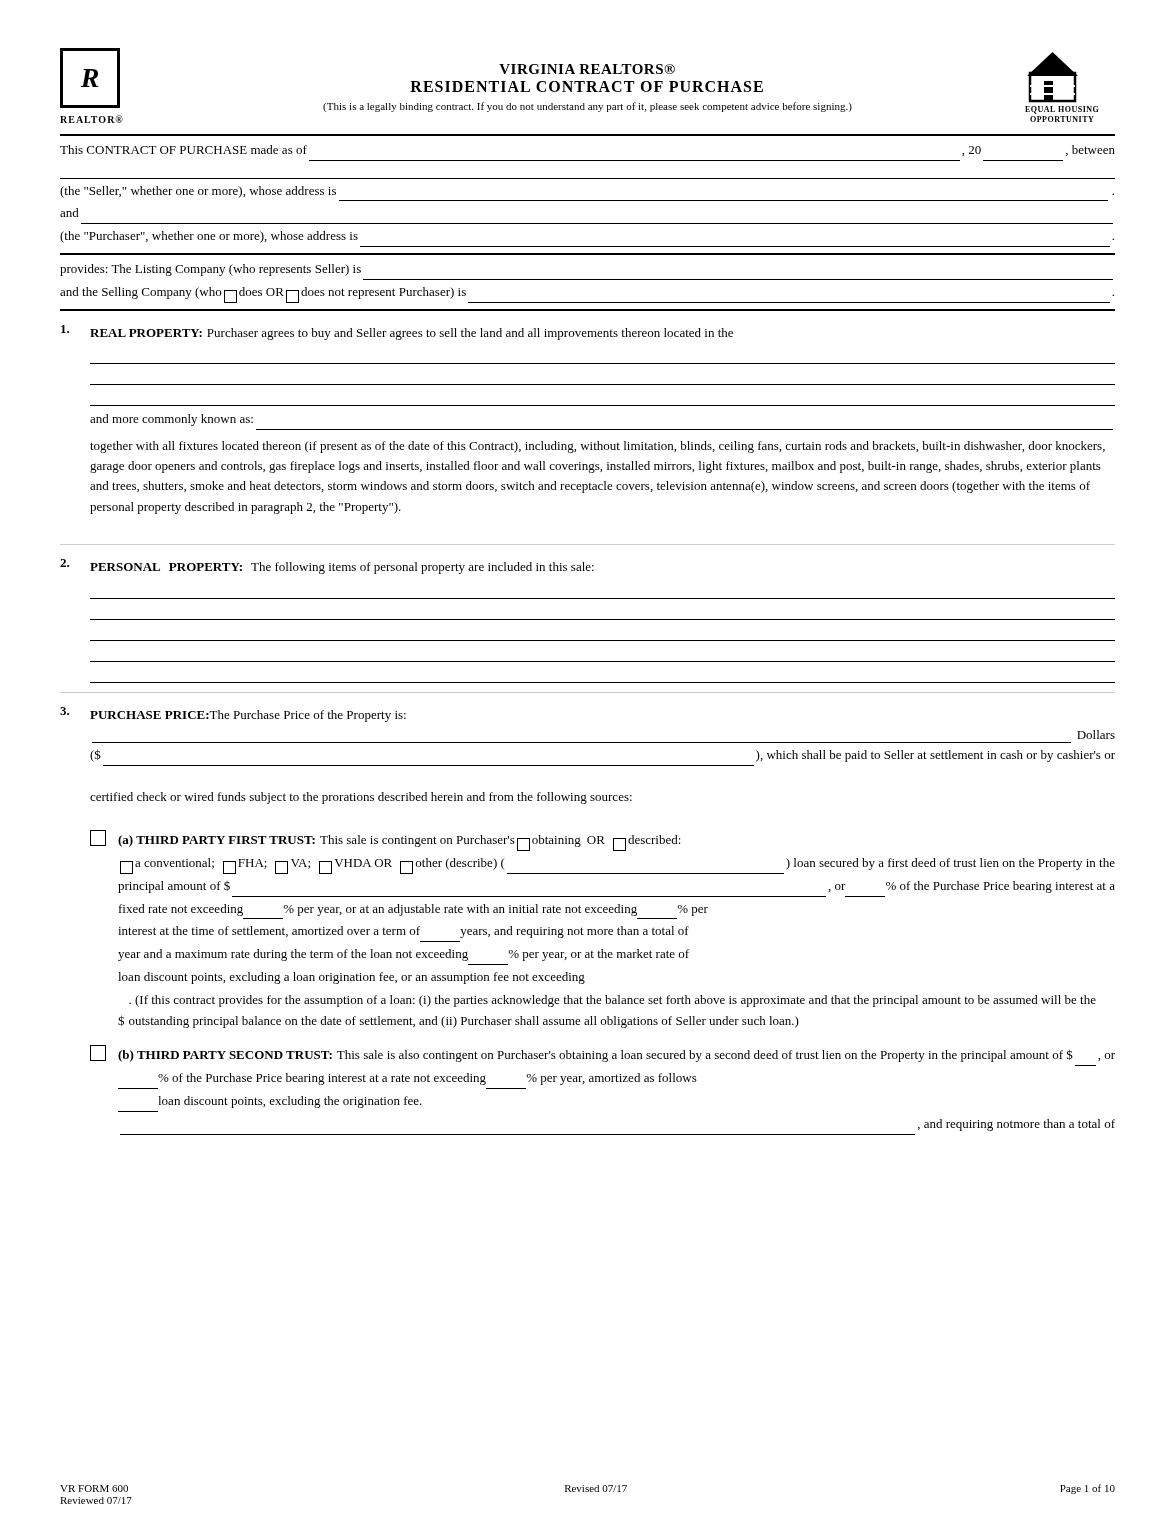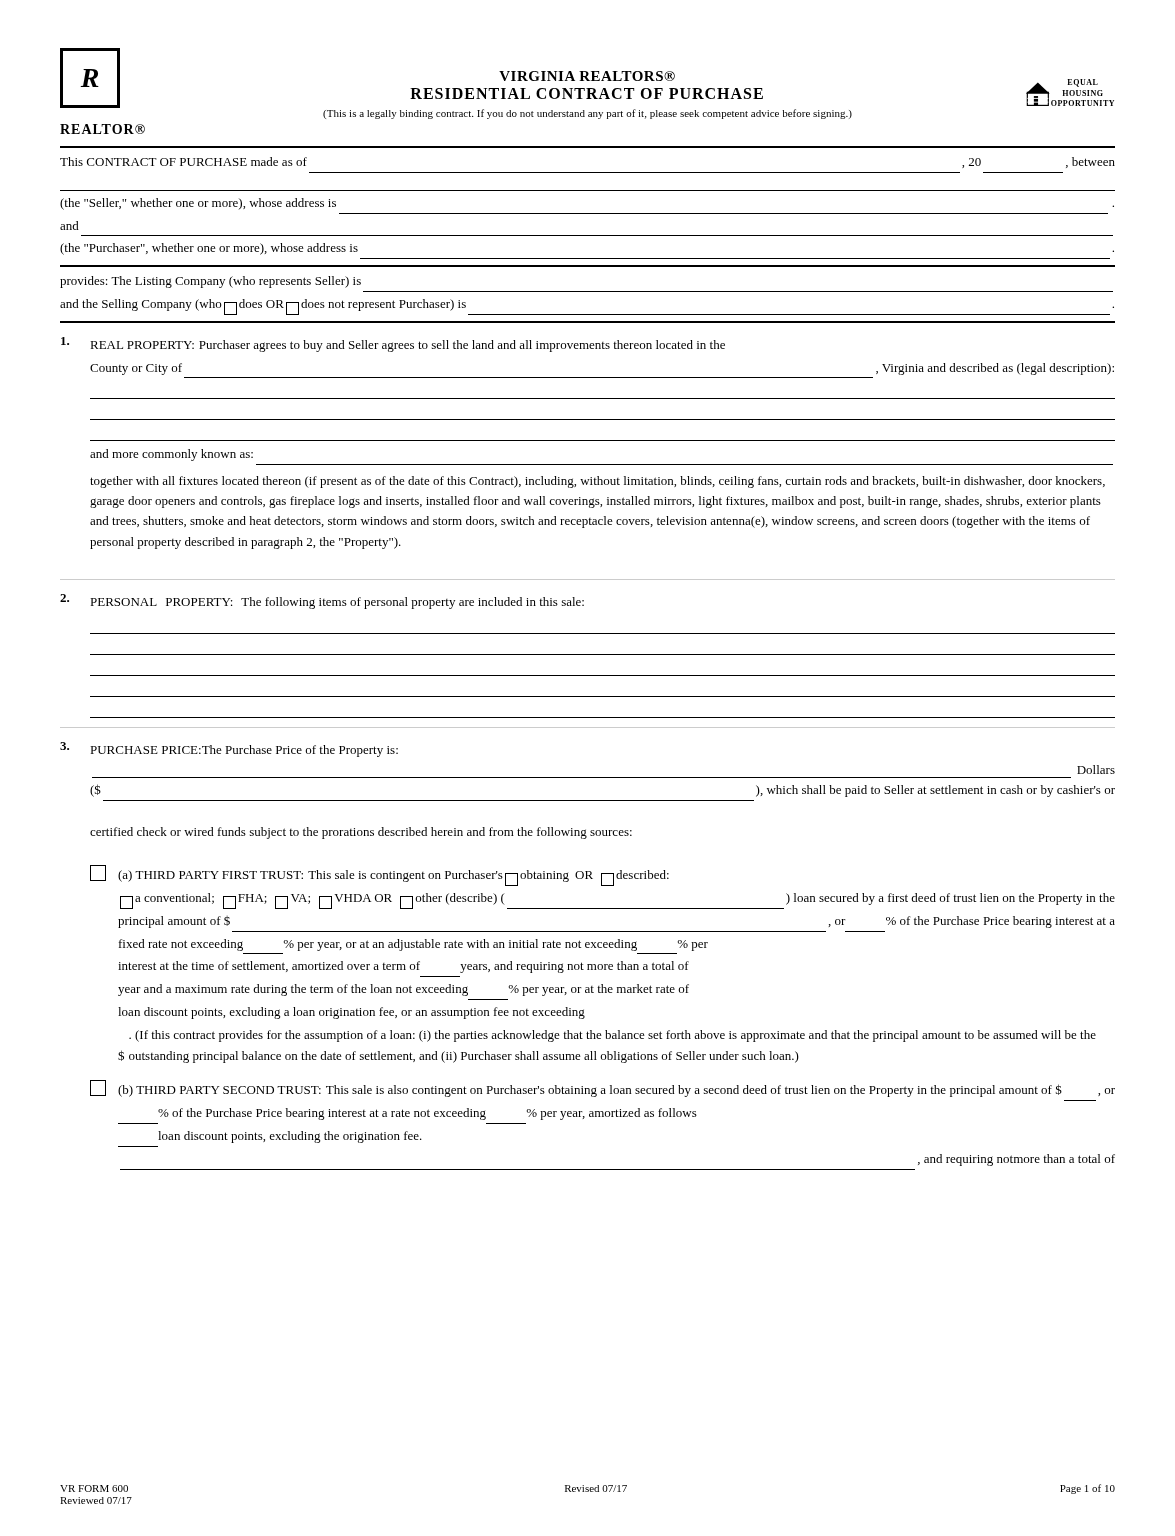--- a/index.html
+++ b/index.html
@@ -55,30 +55,30 @@
       display: flex;
       align-items: center;
       justify-content: center;
       font-size: 26px;
       font-weight: bold;
       font-style: italic;
       font-family: serif;
       position: relative;
     }
     .realtor-text {
-      font-size: 14px;
-      font-weight: bold;
-      margin-top: 14px;
+      font-size: 10px;
+      font-weight: bold;
+      margin-top: 6px;
       letter-spacing: 1px;
     }
     .equal-housing {
       width: 90px;
       display: flex;
-      flex-direction: row;
-      align-items: center;
+      flex-direction: column;
+      align-items: flex-start;
     }
     .house-icon {
       width: 55px;
       height: 55px;
     }
     .equal-text {
       font-size: 8px;
       font-weight: bold;
       text-align: center;
       line-height: 1.3;
@@ -117,21 +117,21 @@
       margin: 10px 0 6px 0;
     }
     .section-num {
       min-width: 30px;
       font-weight: bold;
     }
     .section-content {
       flex: 1;
     }
     .section-label {
-      font-weight: normal;
+      font-weight: bold;
     }
 
     
     p {
       line-height: 1.55;
       margin: 21px 0;
     }
 
     
     .checkbox-inline {
@@ -274,25 +274,20 @@
   </div>
 
   <div class="section-divider" style="border-top: 2px solid #000; margin: 6px 0;"></div>
 
   <div class="numbered-section">
     <div class="section-num">1.</div>
     <div class="section-content">
       <div class="form-row">
         <span class="section-label">REAL PROPERTY:</span>
         <span style="margin-left:4px;">Purchaser agrees to buy and Seller agrees to sell the land and all improvements thereon located in the</span>
-      </div>
-      <div class="form-row">
-        <span class="form-row-text">County or City of</span>
-        <span class="underline-fill"></span>
-        <span class="form-row-text">, Virginia and described as (legal description):</span>
       </div>
 
       <div class="blank-line"></div>
       <div class="blank-line"></div>
       <div class="blank-line"></div>
       <div class="form-row">
         <span class="form-row-text">and more commonly known as:</span>
         <span class="underline-fill"></span>
       </div>
       <p style="margin-top:6px;">together with all fixtures located thereon (if present as of the date of this Contract), including, without limitation, blinds, ceiling fans, curtain rods and brackets, built-in dishwasher, door knockers, garage door openers and controls, gas fireplace logs and inserts, installed floor and wall coverings, installed mirrors, light fixtures, mailbox and post, built-in range, shades, shrubs, exterior plants and trees, shutters, smoke and heat detectors, storm windows and storm doors, switch and receptacle covers, television antenna(e), window screens, and screen doors (together with the items of personal property described in paragraph 2, the "Property").</p>

